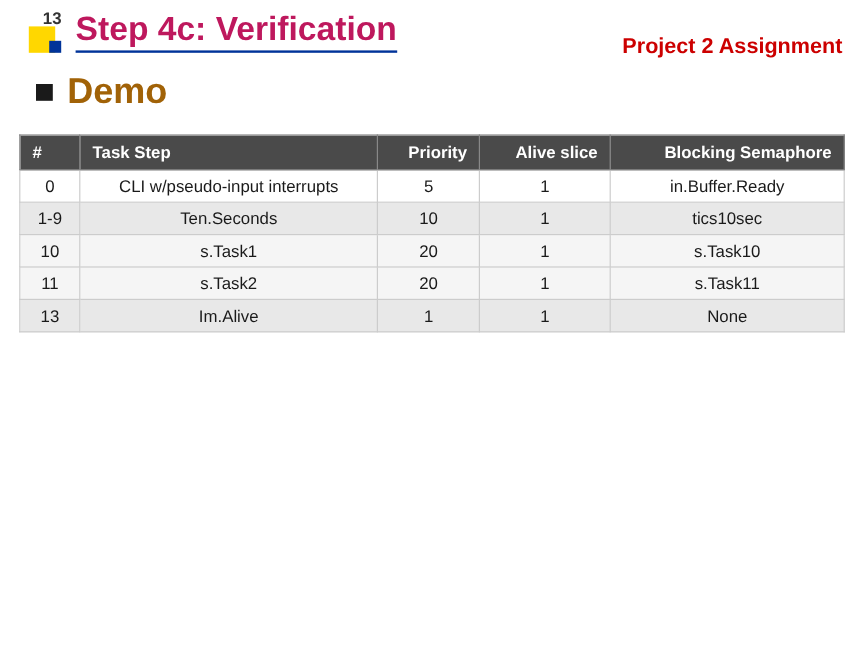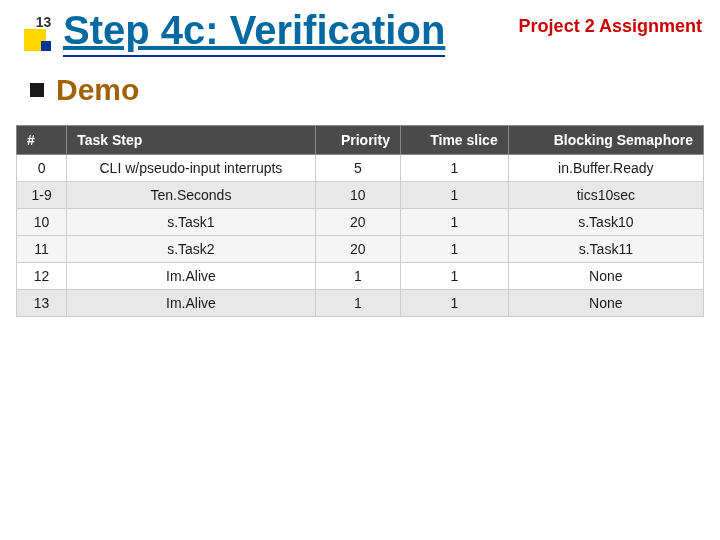--- a/index.html
+++ b/index.html
@@ -8,21 +8,21 @@
       width: 720px;
       height: 540px;
       background: #ffffff;
       font-family: Arial, sans-serif;
       position: relative;
       overflow: hidden;
     }
 
     .top-right-title {
       position: absolute;
-      top: 16px;
+      top: 28px;
       right: 18px;
       color: #cc0000;
       font-size: 18px;
       font-weight: bold;
     }
 
     .slide-number-block {
       display: flex;
       flex-direction: column;
       align-items: center;
@@ -52,24 +52,23 @@
 
     .sq-blue {
       width: 10px;
       height: 10px;
       background: #003399;
       margin-left: -5px;
       margin-top: 12px;
     }
 
     .step-title {
-      font-size: 40px;
-      font-weight: bold;
-      color: #0369a1;
-      text-decoration: underline;
+      font-size: 28px;
+      font-weight: bold;
+      color: #be185d;
     }
 
     .horizontal-rule {
       border: none;
       border-top: 2px solid #003399;
       margin: 2px 0 0 0;
     }
 
     .bullet-section {
       margin-top: 16px;
@@ -196,21 +195,21 @@
   <span class="demo-text">Demo</span>
 </div>
 
 <div class="table-container">
   <table>
     <thead>
       <tr>
         <th>#</th>
         <th>Task Step</th>
         <th class="center">Priority</th>
-        <th class="center">Time slice</th>
+        <th class="center">Alive slice</th>
         <th class="center">Blocking Semaphore</th>
       </tr>
     </thead>
     <tbody id="table-body">
     <tr class="row-0">
           <td class="center">0</td>
           <td>CLI w/pseudo-input interrupts</td>
           <td class="center">5</td>
           <td class="center">1</td>
           <td class="center bold">in.Buffer.Ready</td>
@@ -229,27 +228,20 @@
           <td class="center">1</td>
           <td class="center bold">s.Task10</td>
         </tr>
         <tr class="row-11">
           <td class="center">11</td>
           <td>s.Task2</td>
           <td class="center">20</td>
           <td class="center">1</td>
           <td class="center bold">s.Task11</td>
         </tr>
-        <tr class="row-12">
-          <td class="center">12</td>
-          <td>Im.Alive</td>
-          <td class="center">1</td>
-          <td class="center">1</td>
-          <td class="center">None</td>
-        </tr>
         <tr class="row-13">
           <td class="center">13</td>
           <td>Im.Alive</td>
           <td class="center">1</td>
           <td class="center">1</td>
           <td class="center">None</td>
         </tr>
       </tbody>
   </table>
 </div>

